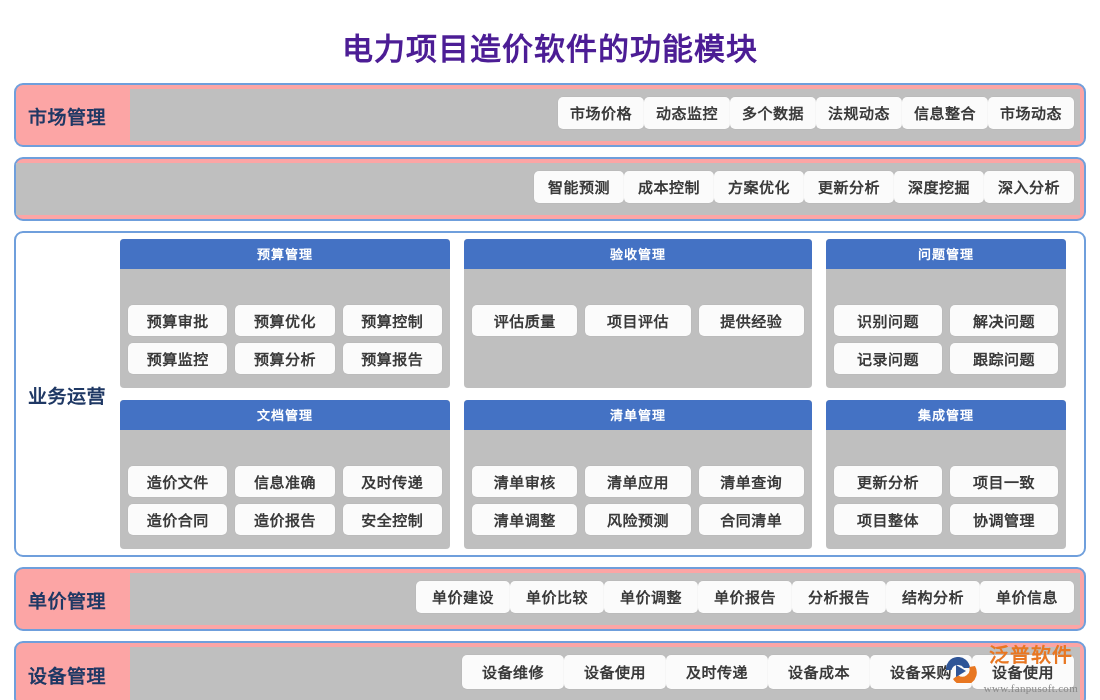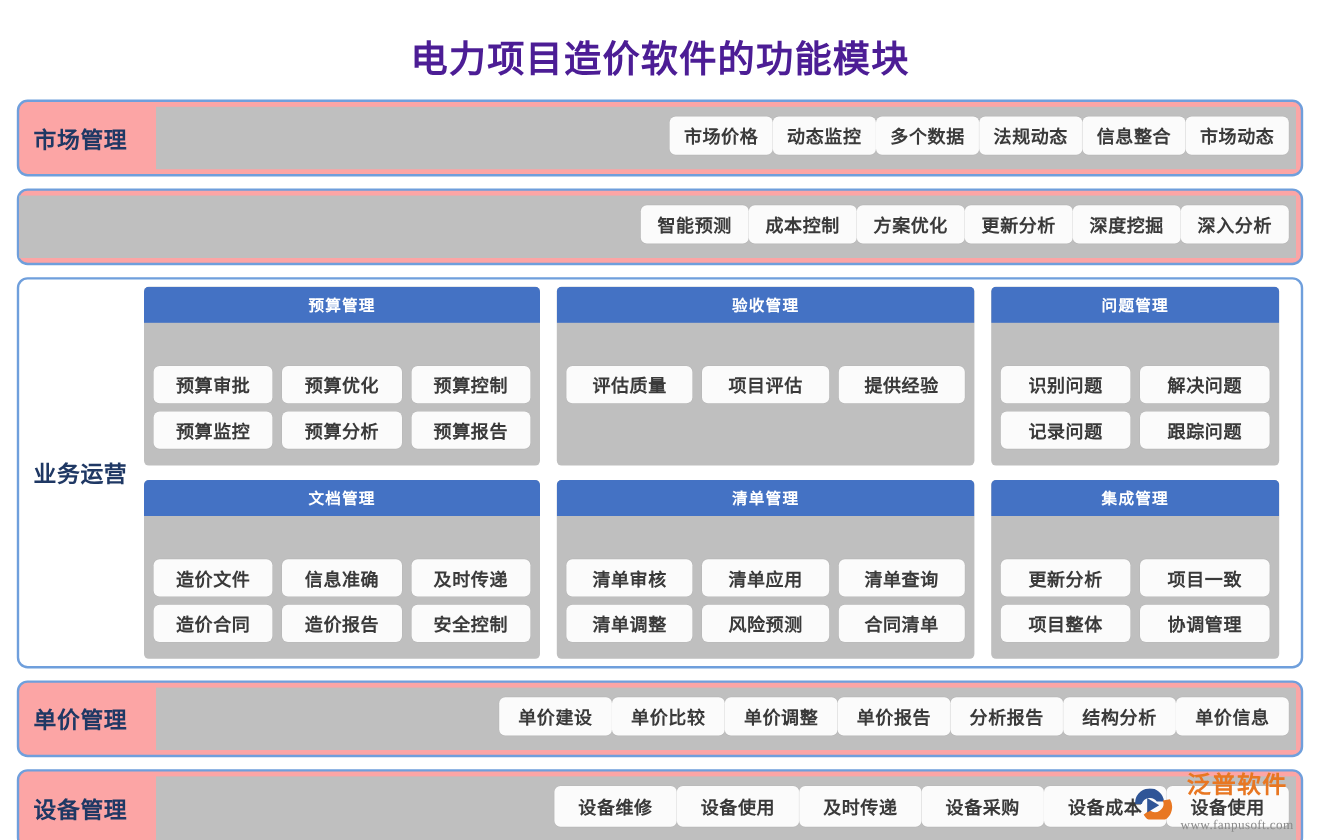--- a/index.html
+++ b/index.html
@@ -328,22 +328,22 @@
     <div class="chip">单价信息</div>
   </div>
 </div>
 
 <div class="row-card row-equip">
   <div class="row-label">设备管理</div>
   <div class="row-strip">
     <div class="chip">设备维修</div>
     <div class="chip">设备使用</div>
     <div class="chip">及时传递</div>
+    <div class="chip">设备成本</div>
     <div class="chip">设备采购</div>
-    <div class="chip">设备成本</div>
     <div class="chip">设备使用</div>
   </div>
 </div>
 
 <div class="logo">
   <div class="logo-mark">
     <svg width="34" height="26" viewBox="0 0 34 26" xmlns="http://www.w3.org/2000/svg">
       <path d="M2 13 A12 12 0 0 1 26 11 L20 11 A7 7 0 0 0 7.5 13 Z" fill="#2f5597"></path>
       <path d="M31 9 A12 12 0 0 1 9 22 L14 18 A7 7 0 0 0 25 10 Z" fill="#e87722"></path>
       <path d="M12 8 L12 20 L22 14 Z" fill="#2f5597"></path>

